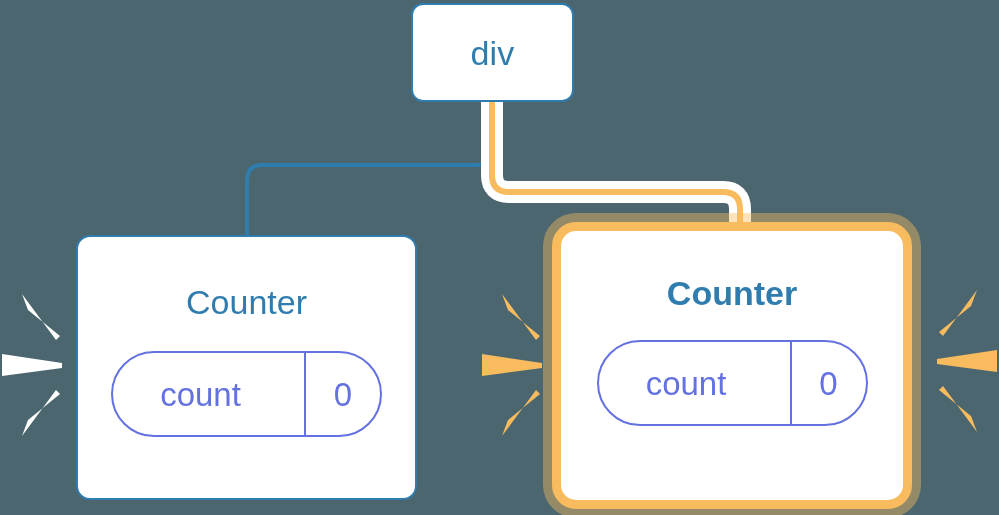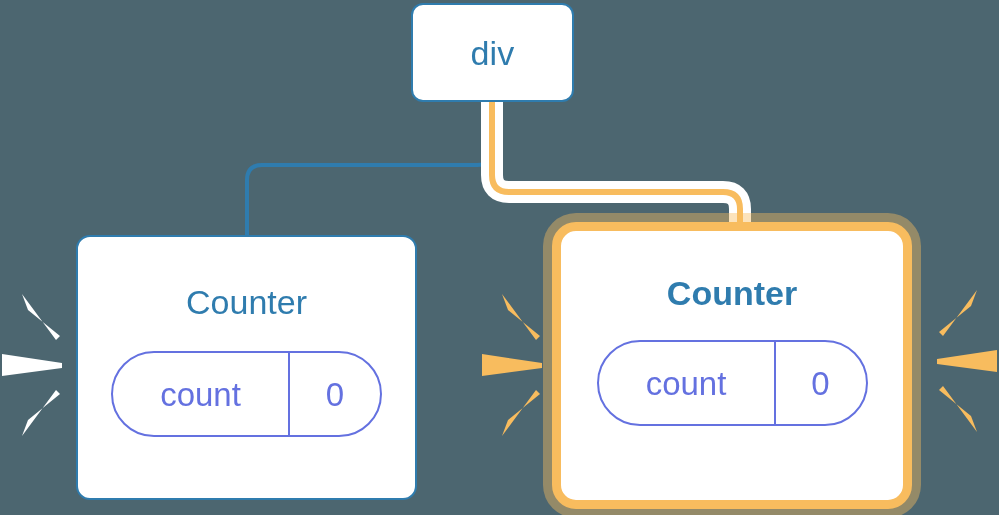--- a/index.html
+++ b/index.html
@@ -66,21 +66,21 @@
     height:82px;
     overflow:hidden;
     background:#fff;
   }
   #node-counter-left .state-pill{margin-top:32px;width:267px;}
   #node-counter-right .state-pill{margin-top:30px;width:267px;}
   .state-key,.state-val{
     display:flex;align-items:center;justify-content:center;
     color:#6471e0;font-size:33px;font-weight:400;line-height:1;
   }
-  .state-key{flex:0 0 175px;border-right:2px solid #6471e0;padding-right:0;}
+  .state-key{flex:0 0 175px;border-right:2px solid #6471e0;padding-right:16px;}
   .state-val{flex:1 1 auto;}
 
   
   .sparks{position:absolute;width:64px;height:170px;}
   .sparks svg{display:block;width:64px;height:170px;}
   #sparks-left-outer{left:2px;top:280px;}
   #sparks-left-inner{left:482px;top:280px;}
   #sparks-right-outer{left:933px;top:276px;}
 </style>
 </head>

